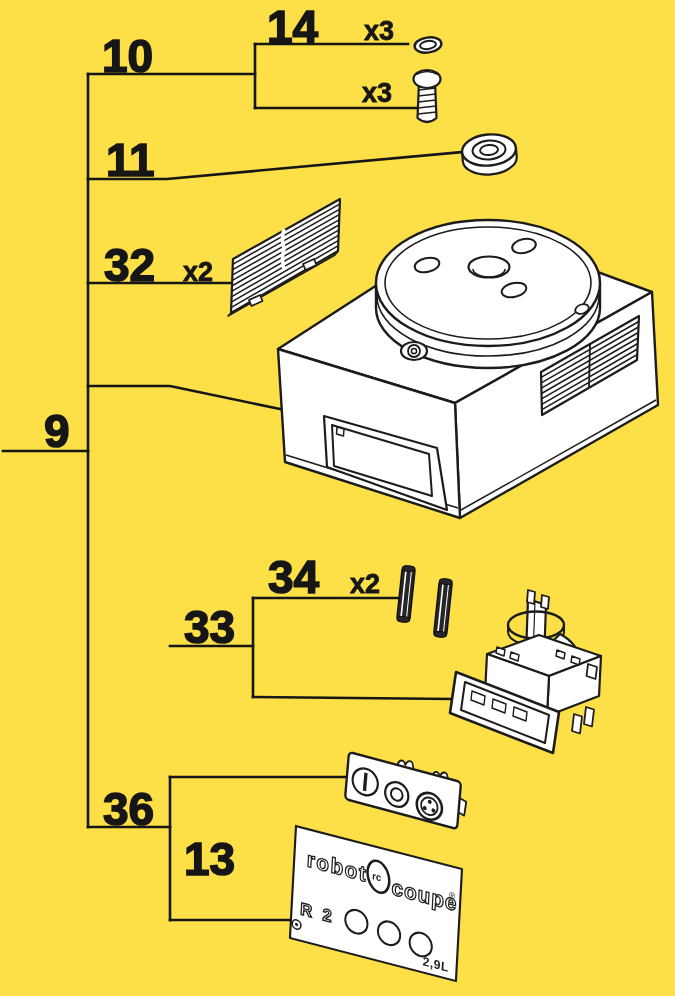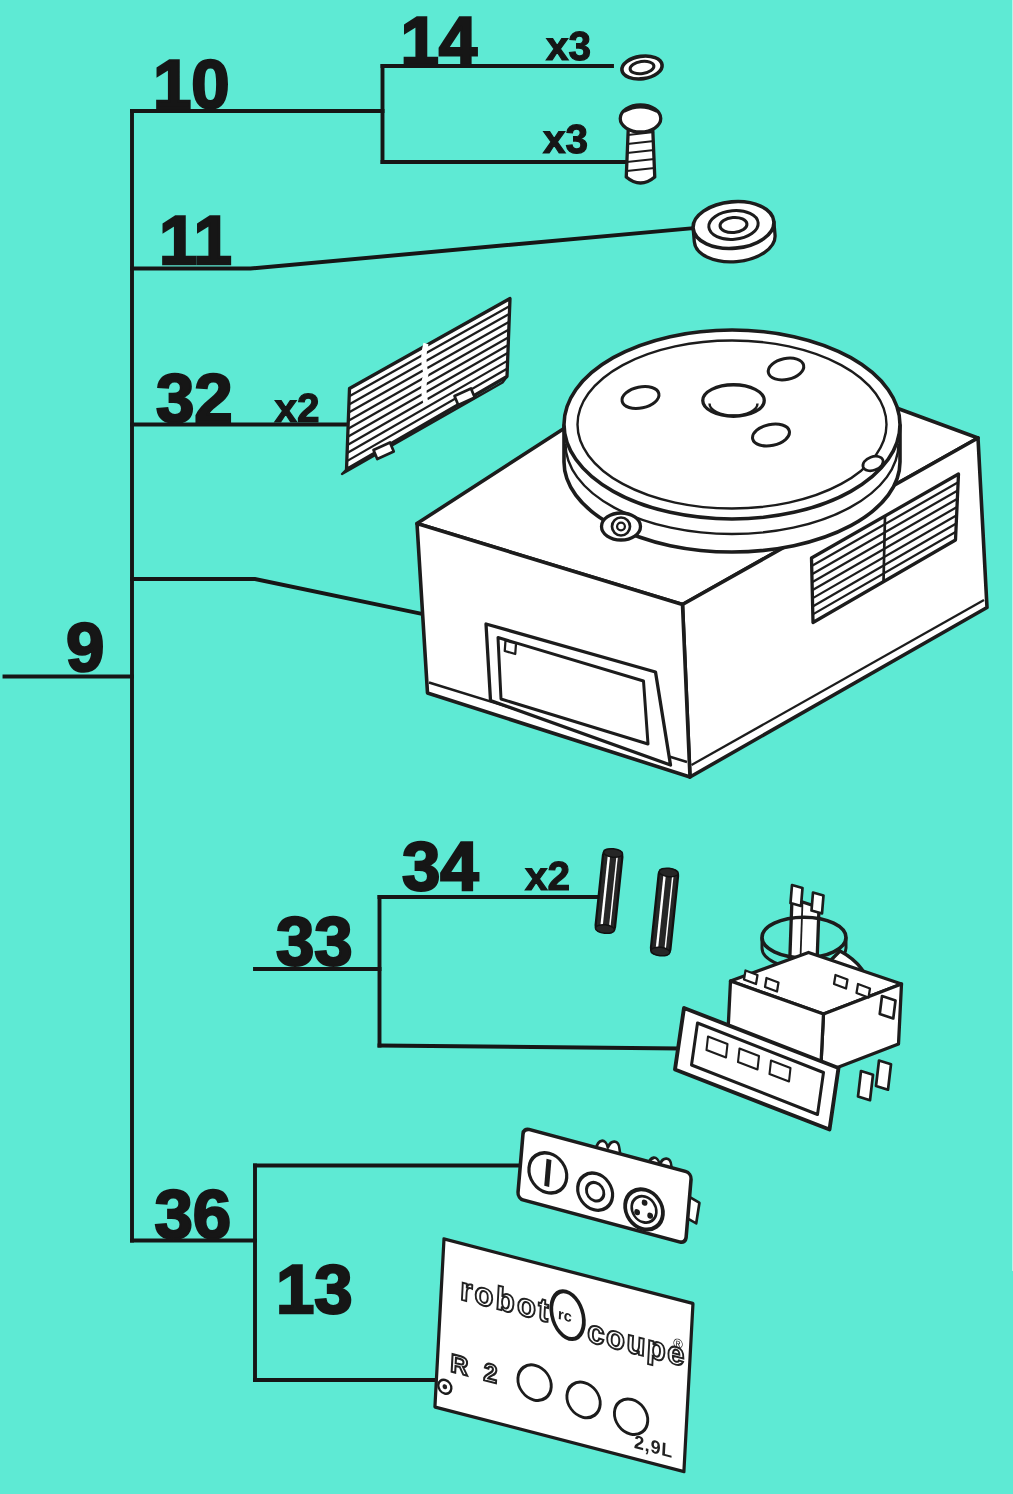--- a/index.html
+++ b/index.html
@@ -1,16 +1,16 @@
 <!DOCTYPE html>
 <html><head>
 <meta charset="utf-8">
 <style>
   html,body{margin:0;padding:0;background:#ffffff;}
-  .canvas{position:relative;width:675px;height:996px;background:#5eead4;overflow:hidden;
+  .canvas{position:relative;width:675px;height:996px;background:#fde047;overflow:hidden;
           font-family:"Liberation Sans", sans-serif;}
   svg{position:absolute;left:0;top:0;}
   svg text{font-family:"Liberation Sans", sans-serif;}
   .num{font-size:46px;font-weight:bold;fill:#161616;stroke:#161616;stroke-width:1.6px;}
   .qty{font-size:27px;font-weight:bold;fill:#161616;stroke:#161616;stroke-width:0.8px;}
   .ln{stroke:#161616;stroke-width:2.6;fill:none;stroke-linecap:square;}
   .pt{stroke:#1c1c1c;stroke-width:2.2;fill:#ffffff;stroke-linejoin:round;}
   .pl{stroke:#1c1c1c;fill:none;stroke-linejoin:round;}
   .outline-text{fill:#ffffff;stroke:#222222;}
 </style>

